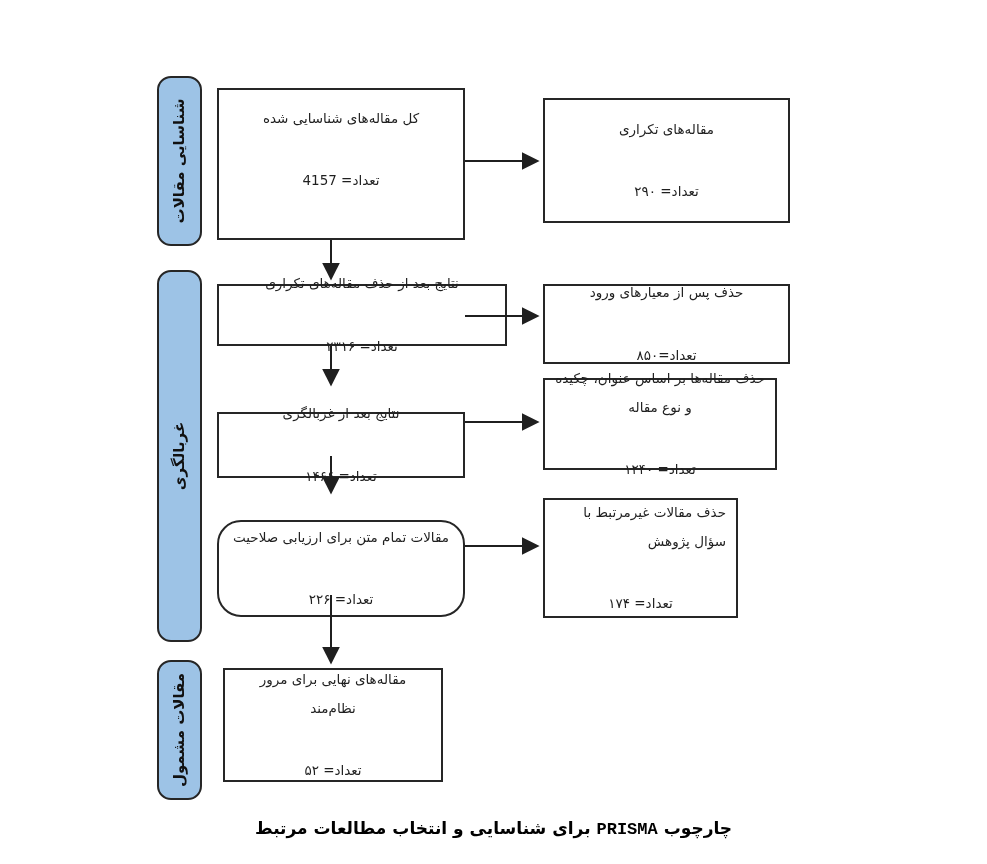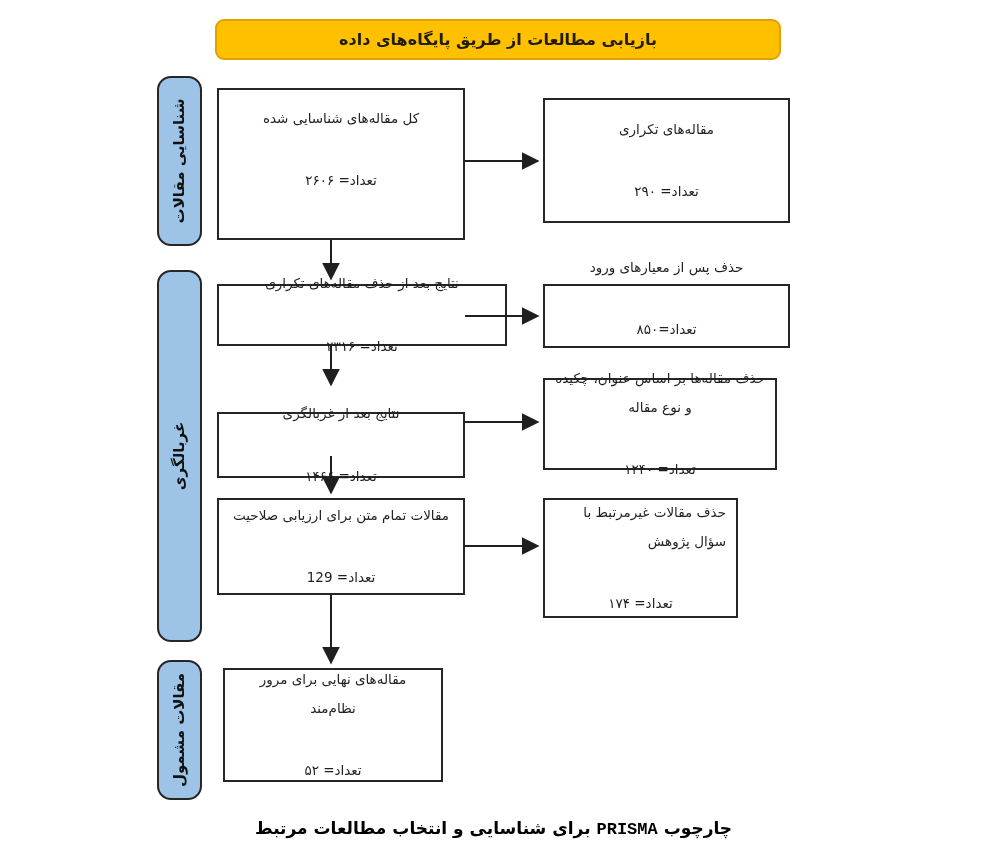--- a/index.html
+++ b/index.html
@@ -55,24 +55,24 @@
     display: flex; flex-direction: column;
     justify-content: center; align-items: center;
     text-align: center;
     font-size: 13.5px; line-height: 2.15; color: #1f1f1f;
     padding: 2px 10px;
     gap: 33px;
   }
   .box-a { left: 217px; top: 88px;  width: 248px; height: 152px; justify-content: flex-start; padding-top: 14px; }
   .box-b { left: 543px; top: 98px;  width: 247px; height: 125px; justify-content: center; }
   .box-c { left: 217px; top: 284px; width: 290px; height: 62px; align-items: center; }
-  .box-d { left: 543px; top: 284px; width: 247px; height: 64px; justify-content: flex-end; }
+  .box-d { left: 543px; top: 284px; width: 247px; height: 80px; }
   .box-e { left: 217px; top: 412px; width: 248px; height: 66px; }
   .box-f { left: 543px; top: 378px; width: 234px; height: 92px; }
-  .box-g { left: 217px; top: 498px; width: 248px; height: 97px; }
+  .box-g { left: 217px; top: 520px; width: 248px; height: 97px; border-radius: 24px; }
   .box-h { left: 543px; top: 498px; width: 195px; height: 120px; text-align: right; }
   .box-i { left: 223px; top: 668px; width: 220px; height: 114px; }
 
   
   .arrows {
     position: absolute; left: 0; top: 0;
     width: 987px; height: 864px;
     pointer-events: none;
   }
 
@@ -84,49 +84,46 @@
     direction: rtl;
     font-weight: bold; font-size: 17px; color: #000000;
   }
   .caption-latin { font-family: Liberation Mono, monospace; font-weight: bold; }
 </style>
 </head>
 <body>
 
 <div class="canvas">
 
-  <div class="banner" dir="rtl">
-    <span>بازیابی مطالعات از طریق پایگاه‌های داده</span>
-  </div>
 
   <div class="stage stage-1">
     <span class="stage-label">شناسایی مقالات</span>
   </div>
   <div class="stage stage-2">
     <span class="stage-label">غربالگری</span>
   </div>
   <div class="stage stage-3">
     <span class="stage-label">مقالات مشمول</span>
   </div>
 
   <div class="box box-a" dir="rtl">
     <div>کل مقاله‌های شناسایی شده</div>
-    <div>تعداد= ۲۶۰۶</div>
+    <div>تعداد= 4157</div>
   </div>
   <div class="box box-c" dir="rtl">
     <div>نتایج بعد از حذف مقاله‌های تکراری</div>
     <div>تعداد= ۲۳۱۶</div>
   </div>
   <div class="box box-e" dir="rtl">
     <div>نتایج بعد از غربالگری</div>
     <div>تعداد= ۱۴۶۶</div>
   </div>
   <div class="box box-g" dir="rtl">
     <div>مقالات تمام متن برای ارزیابی صلاحیت</div>
-    <div>تعداد= 129</div>
+    <div>تعداد= ۲۲۶</div>
   </div>
   <div class="box box-i" dir="rtl">
     <div>مقاله‌های نهایی برای مرور نظام‌مند</div>
     <div>تعداد= ۵۲</div>
   </div>
 
   <div class="box box-b" dir="rtl">
     <div>مقاله‌های تکراری</div>
     <div>تعداد= ۲۹۰</div>
   </div>

